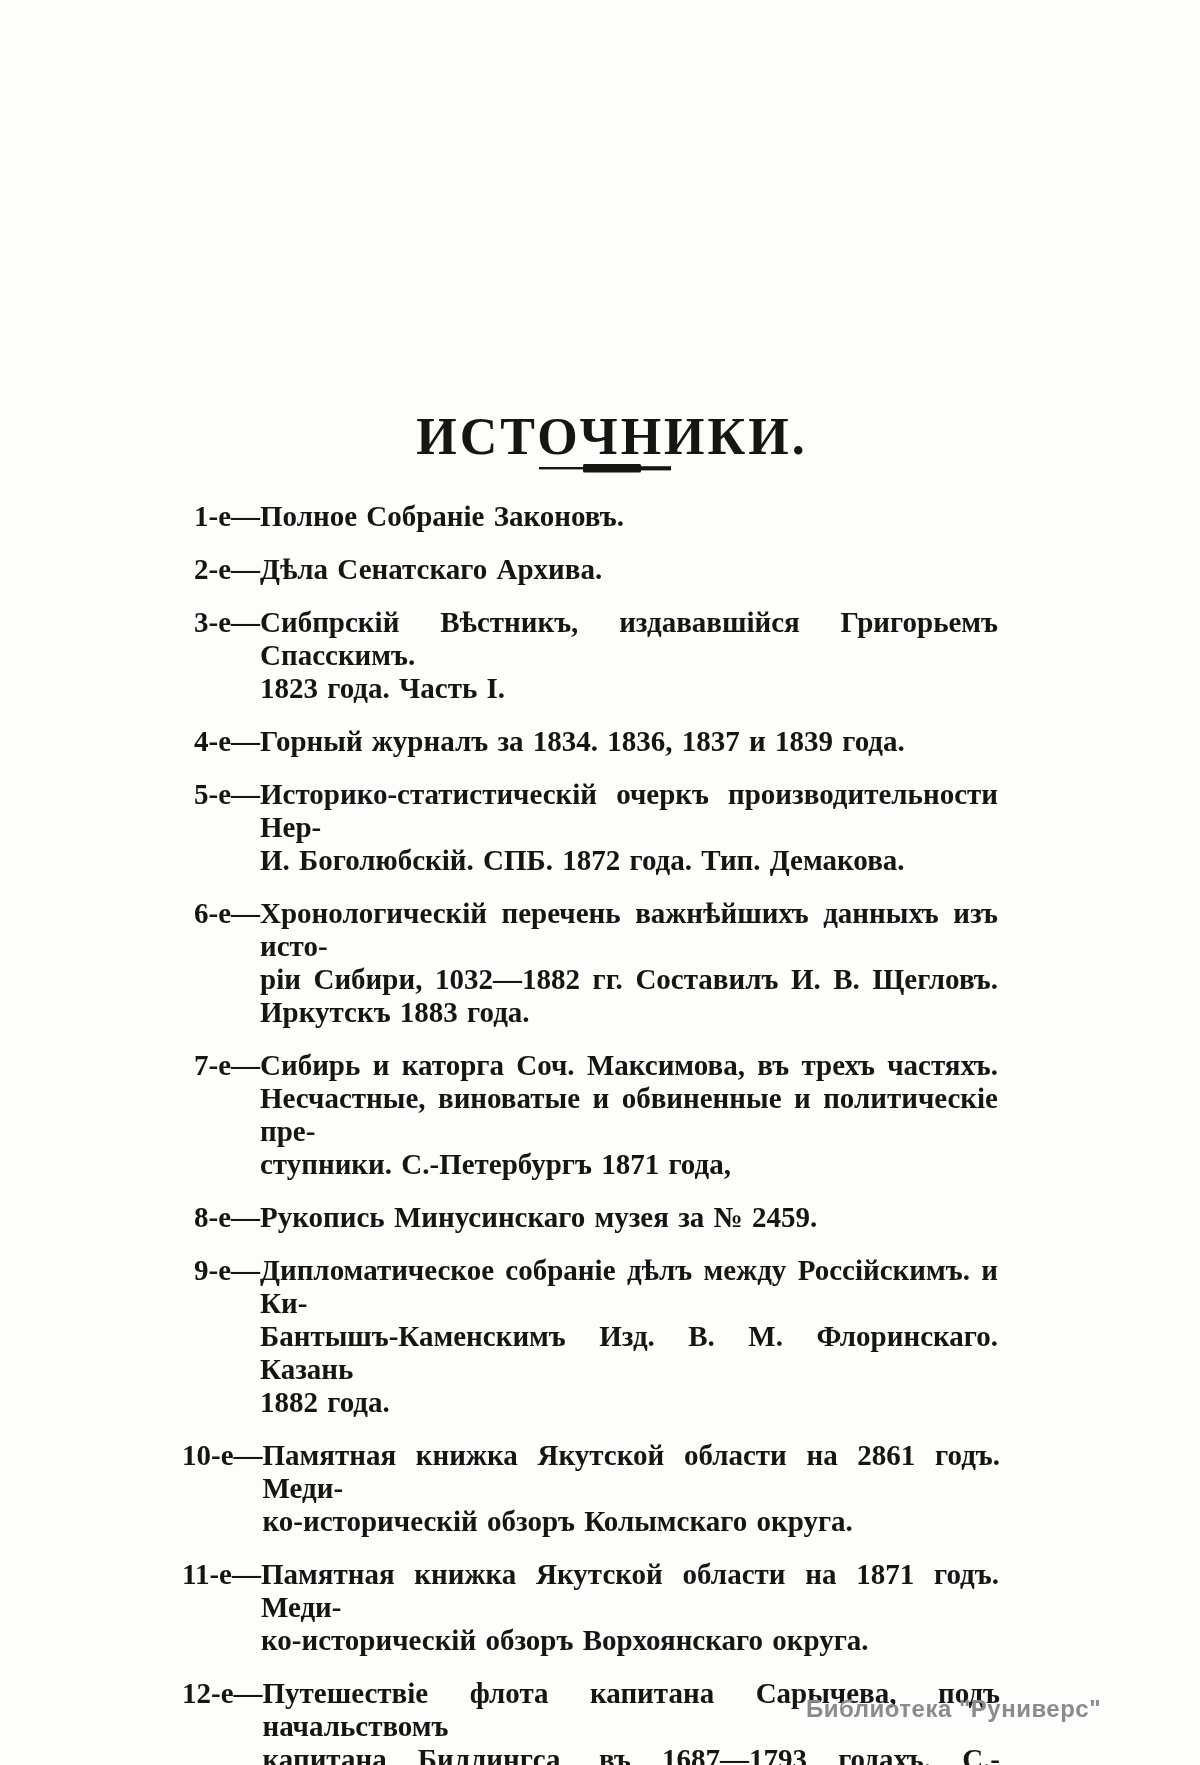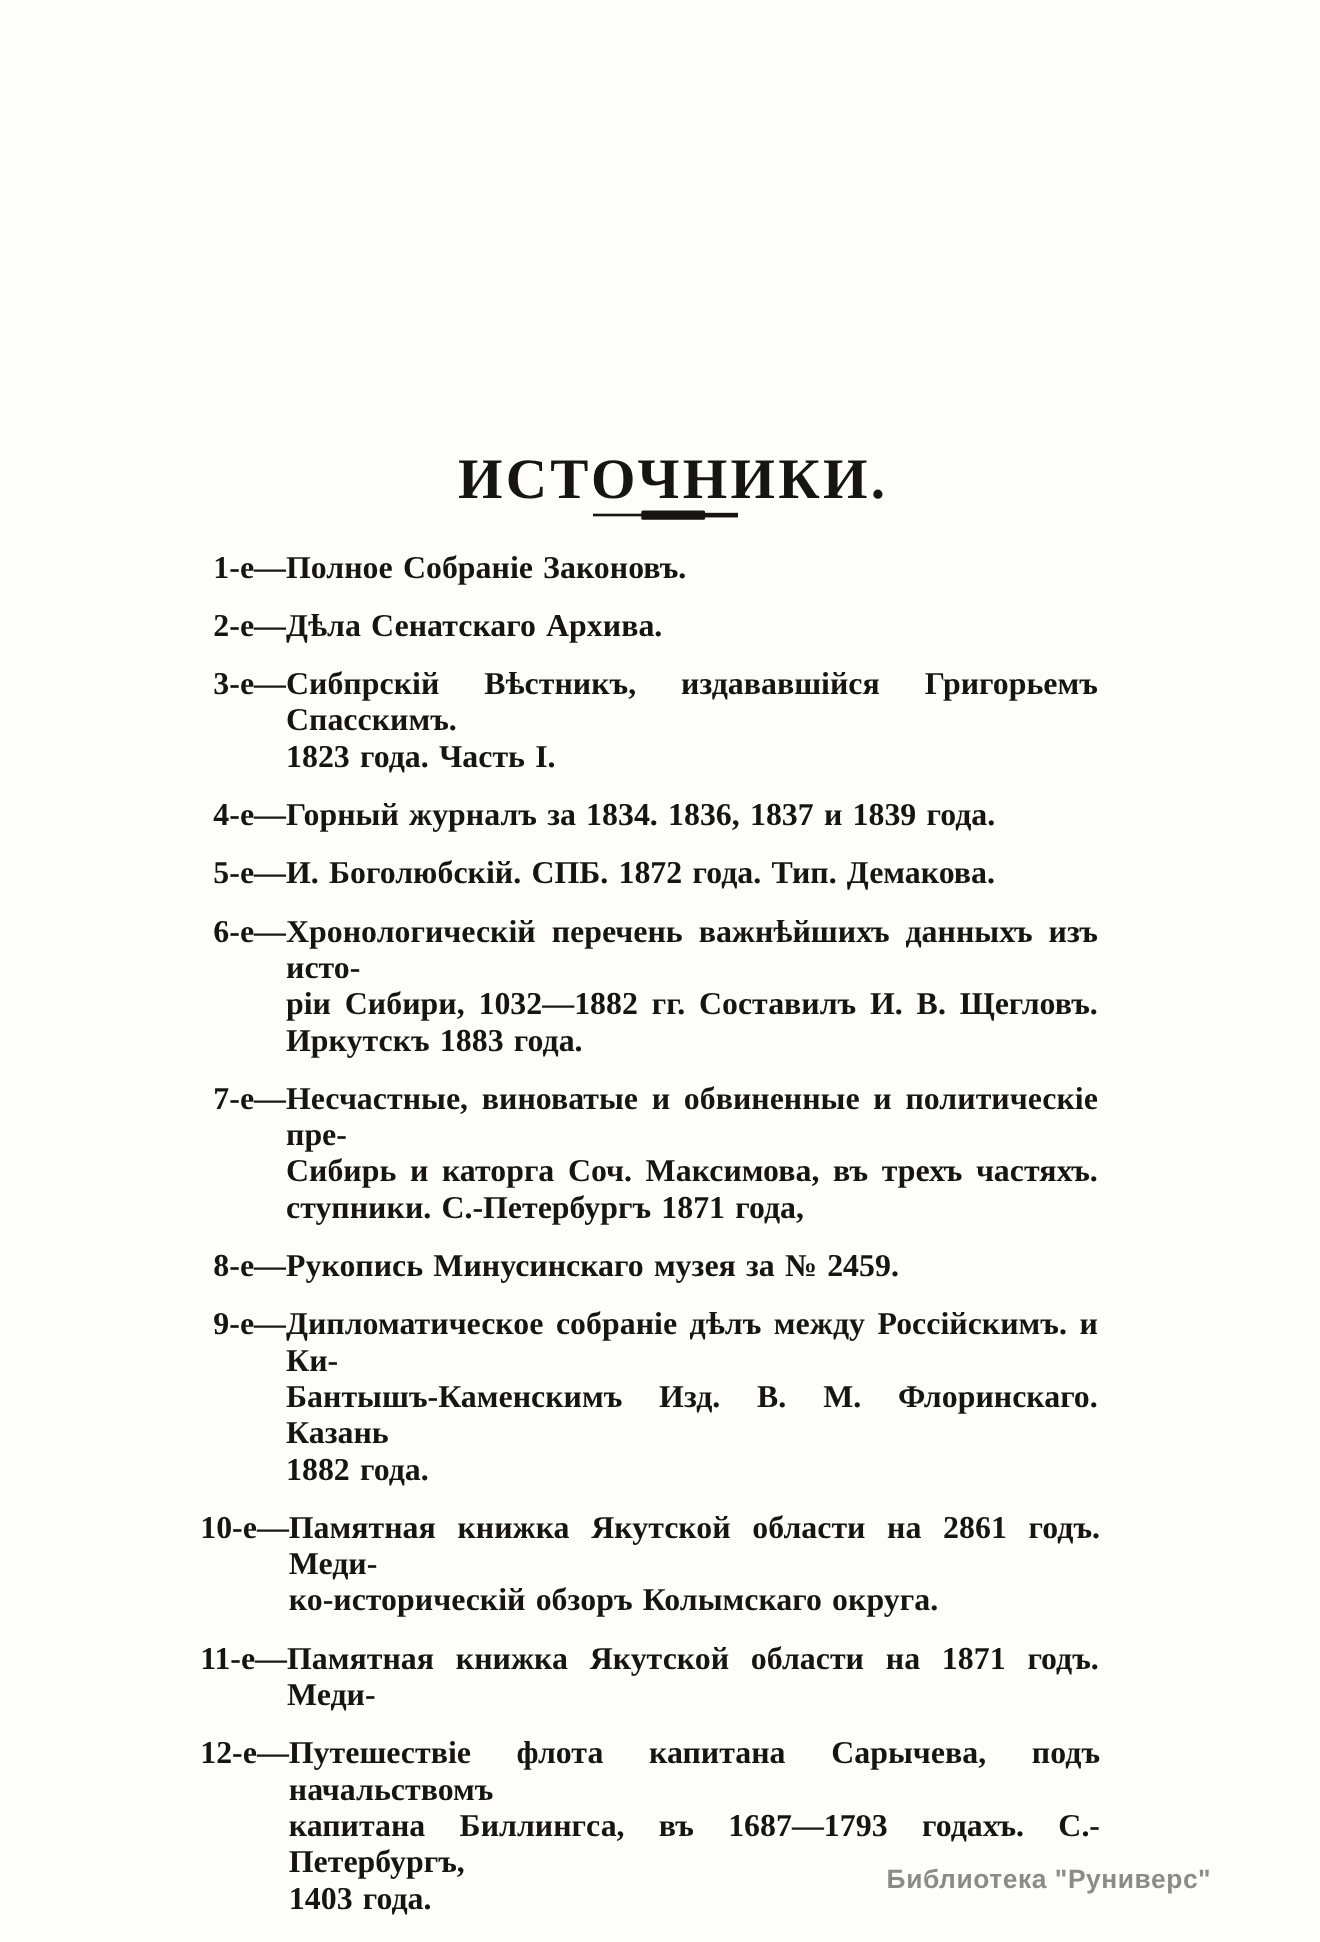--- a/index.html
+++ b/index.html
@@ -109,36 +109,37 @@
       </div>
       <div class="entry">
         <span class="entry-label">4-е—</span>
         <div class="entry-body">
           <div class="line">Горный журналъ за 1834. 1836, 1837 и 1839 года.</div>
         </div>
       </div>
       <div class="entry">
         <span class="entry-label">5-е—</span>
         <div class="entry-body">
+          <div class="line just">Историко-статистическій очеркъ производительности Нер-</div>
           <div class="line">И. Боголюбскій. СПБ. 1872 года. Тип. Демакова.</div>
         </div>
       </div>
       <div class="entry">
         <span class="entry-label">6-е—</span>
         <div class="entry-body">
           <div class="line just">Хронологическій перечень важнѣйшихъ данныхъ изъ исто-</div>
           <div class="line just">ріи Сибири, 1032—1882 гг. Составилъ И. В. Щегловъ.</div>
           <div class="line">Иркутскъ 1883 года.</div>
         </div>
       </div>
       <div class="entry">
         <span class="entry-label">7-е—</span>
         <div class="entry-body">
+          <div class="line just">Сибирь и каторга Соч. Максимова, въ трехъ частяхъ.</div>
           <div class="line just">Несчастные, виноватые и обвиненные и политическіе пре-</div>
-          <div class="line just">Сибирь и каторга Соч. Максимова, въ трехъ частяхъ.</div>
           <div class="line">ступники. С.-Петербургъ 1871 года,</div>
         </div>
       </div>
       <div class="entry">
         <span class="entry-label">8-е—</span>
         <div class="entry-body">
           <div class="line">Рукопись Минусинскаго музея за № 2459.</div>
         </div>
       </div>
       <div class="entry">
@@ -153,20 +154,21 @@
         <span class="entry-label">10-е—</span>
         <div class="entry-body">
           <div class="line just">Памятная книжка Якутской области на 2861 годъ. Меди-</div>
           <div class="line">ко-историческій обзоръ Колымскаго округа.</div>
         </div>
       </div>
       <div class="entry">
         <span class="entry-label">11-е—</span>
         <div class="entry-body">
           <div class="line just">Памятная книжка Якутской области на 1871 годъ. Меди-</div>
+          <div class="line">ко-историческій обзоръ Ворхоянскаго округа.</div>
         </div>
       </div>
       <div class="entry">
         <span class="entry-label">12-е—</span>
         <div class="entry-body">
           <div class="line just">Путешествіе флота капитана Сарычева, подъ начальствомъ</div>
           <div class="line just">капитана Биллингса, въ 1687—1793 годахъ. С.-Петербургъ,</div>
           <div class="line">1403 года.</div>
         </div>
       </div>

